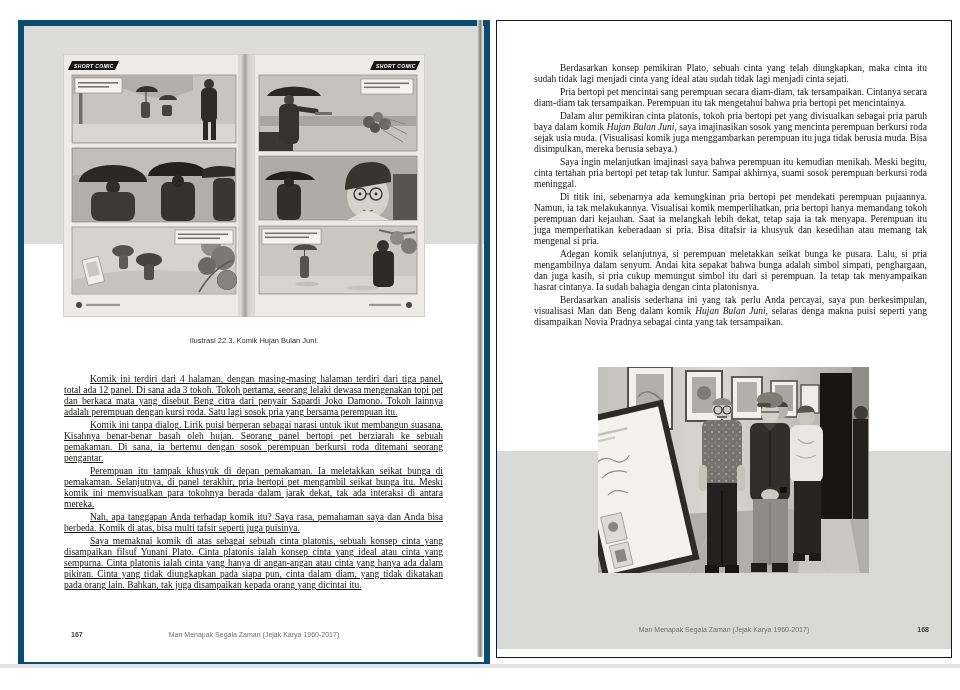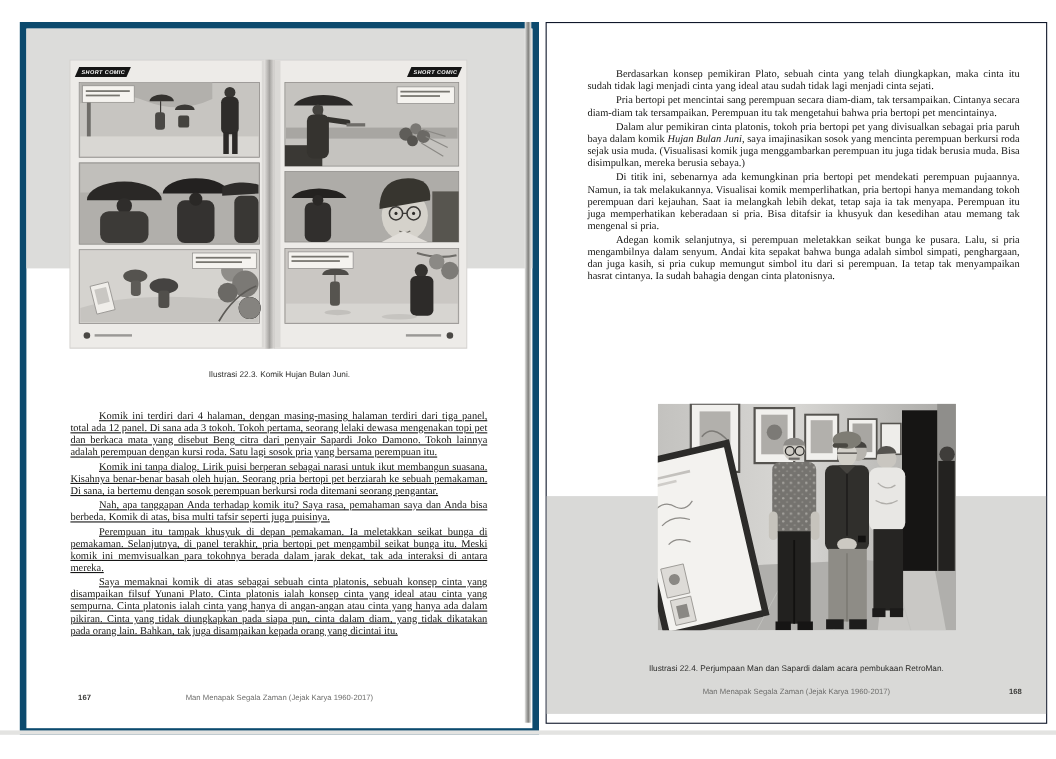--- a/index.html
+++ b/index.html
@@ -199,43 +199,45 @@
             <circle cx="346" cy="251" r="3" fill="#4a4845"></circle>
           </g>
         </g>
       </svg>
     </div>
 
     <div class="caption caption-left">Ilustrasi 22.3. Komik Hujan Bulan Juni.</div>
 
     <div class="body-text left-text">
         <p>Komik ini terdiri dari 4 halaman, dengan masing-masing halaman terdiri dari tiga panel, total ada 12 panel. Di sana ada 3 tokoh. Tokoh pertama, seorang lelaki dewasa mengenakan topi pet dan berkaca mata yang disebut Beng citra dari penyair Sapardi Joko Damono. Tokoh lainnya adalah perempuan dengan kursi roda. Satu lagi sosok pria yang bersama perempuan itu.</p>
-        <p>Komik ini tanpa dialog. Lirik puisi berperan sebagai narasi untuk ikut membangun suasana. Kisahnya benar-benar basah oleh hujan. Seorang pria bertopi pet berziarah ke sebuah pemakaman. Di sana, ia bertemu dengan sosok perempuan berkursi roda ditemani seorang pengantar.</p>
+        <p>Komik ini tanpa dialog. Lirik puisi berperan sebagai narasi untuk ikut membangun suasana. Kisahnya benar-benar basah oleh hujan. Seorang panel bertopi pet berziarah ke sebuah pemakaman. Di sana, ia bertemu dengan sosok perempuan berkursi roda ditemani seorang pengantar.</p>
+        <p>Perempuan itu tampak khusyuk di depan pemakaman. Ia meletakkan seikat bunga di pemakaman. Selanjutnya, di panel terakhir, pria bertopi pet mengambil seikat bunga itu. Meski komik ini memvisualkan para tokohnya berada dalam jarak dekat, tak ada interaksi di antara mereka.</p>
         <p>Nah, apa tanggapan Anda terhadap komik itu? Saya rasa, pemahaman saya dan Anda bisa berbeda. Komik di atas, bisa multi tafsir seperti juga puisinya.</p>
-        <p>Perempuan itu tampak khusyuk di depan pemakaman. Ia meletakkan seikat bunga di pemakaman. Selanjutnya, di panel terakhir, pria bertopi pet mengambil seikat bunga itu. Meski komik ini memvisualkan para tokohnya berada dalam jarak dekat, tak ada interaksi di antara mereka.</p>
         <p>Saya memaknai komik di atas sebagai sebuah cinta platonis, sebuah konsep cinta yang disampaikan filsuf Yunani Plato. Cinta platonis ialah konsep cinta yang ideal atau cinta yang sempurna. Cinta platonis ialah cinta yang hanya di angan-angan atau cinta yang hanya ada dalam pikiran. Cinta yang tidak diungkapkan pada siapa pun, cinta dalam diam, yang tidak dikatakan pada orang lain. Bahkan, tak juga disampaikan kepada orang yang dicintai itu.</p>
       </div>
 
     <div class="pfooter">
       <span class="ftitle">Man Menapak Segala Zaman (Jejak Karya 1960-2017)</span>
       <span class="pnum pnum-left">167</span>
     </div>
   </div>
 
   <div class="spine"></div>
 
   <div class="page page-right">
     <div class="gray-band band-bottom"></div>
 
     <div class="body-text right-text">
         <p>Berdasarkan konsep pemikiran Plato, sebuah cinta yang telah diungkapkan, maka cinta itu sudah tidak lagi menjadi cinta yang ideal atau sudah tidak lagi menjadi cinta sejati.</p>
         <p>Pria bertopi pet mencintai sang perempuan secara diam-diam, tak tersampaikan. Cintanya secara diam-diam tak tersampaikan. Perempuan itu tak mengetahui bahwa pria bertopi pet mencintainya.</p>
         <p>Dalam alur pemikiran cinta platonis, tokoh pria bertopi pet yang divisualkan sebagai pria paruh baya dalam komik <i>Hujan Bulan Juni</i>, saya imajinasikan sosok yang mencinta perempuan berkursi roda sejak usia muda. (Visualisasi komik juga menggambarkan perempuan itu juga tidak berusia muda. Bisa disimpulkan, mereka berusia sebaya.)</p>
+        <p>Saya ingin melanjutkan imajinasi saya bahwa perempuan itu kemudian menikah. Meski begitu, cinta tertahan pria bertopi pet tetap tak luntur. Sampai akhirnya, suami sosok perempuan berkursi roda meninggal.</p>
         <p>Di titik ini, sebenarnya ada kemungkinan pria bertopi pet mendekati perempuan pujaannya. Namun, ia tak melakukannya. Visualisai komik memperlihatkan, pria bertopi hanya memandang tokoh perempuan dari kejauhan. Saat ia melangkah lebih dekat, tetap saja ia tak menyapa. Perempuan itu juga memperhatikan keberadaan si pria. Bisa ditafsir ia khusyuk dan kesedihan atau memang tak mengenal si pria.</p>
         <p>Adegan komik selanjutnya, si perempuan meletakkan seikat bunga ke pusara. Lalu, si pria mengambilnya dalam senyum. Andai kita sepakat bahwa bunga adalah simbol simpati, penghargaan, dan juga kasih, si pria cukup memungut simbol itu dari si perempuan. Ia tetap tak menyampaikan hasrat cintanya. Ia sudah bahagia dengan cinta platonisnya.</p>
+        <p>Berdasarkan analisis sederhana ini yang tak perlu Anda percayai, saya pun berkesimpulan, visualisasi Man dan Beng dalam komik <i>Hujan Bulan Juni</i>, selaras denga makna puisi seperti yang disampaikan Novia Pradnya sebagai cinta yang tak tersampaikan.</p>
       </div>
 
     <div class="photo">
       <svg width="271" height="206" viewBox="0 0 271 206">
         <defs>
           <linearGradient id="wall" x1="0" y1="0" x2="1" y2="0">
             <stop offset="0" stop-color="#c3c2bf"></stop>
               <stop offset="0.45" stop-color="#d8d7d4"></stop>
               <stop offset="1" stop-color="#a9a8a5"></stop>
           </linearGradient>
@@ -321,21 +323,20 @@
           <rect x="20" y="74" width="26" height="2.4" fill="#cfcdc9"></rect>
           <path d="M22,96 q10,-6 18,2 q8,6 16,-2 M24,112 q12,-8 26,0 M26,130 q8,-6 20,2" stroke="#8e8c88" stroke-width="1.1" fill="none"></path>
           <rect x="14" y="150" width="21" height="27" fill="#dddbd7" stroke="#9a9894" stroke-width="0.8"></rect>
           <circle cx="24" cy="162" r="5" fill="#8a8884"></circle>
           <rect x="16" y="180" width="19" height="23" fill="#dddbd7" stroke="#9a9894" stroke-width="0.8"></rect>
           <rect x="20" y="186" width="10" height="12" fill="#8a8884"></rect>
         </g>
       </svg>
     </div>
 
-    <div class="caption caption-right">Ilustrasi 22.4. Perjumpaan Man dan Sapardi dalam acara pembukaan RetroMan.</div>
 
     <div class="pfooter">
       <span class="ftitle">Man Menapak Segala Zaman (Jejak Karya 1960-2017)</span>
       <span class="pnum pnum-right">168</span>
     </div>
   </div>
 
   <div class="scan-edge"></div>
 </div>
 

